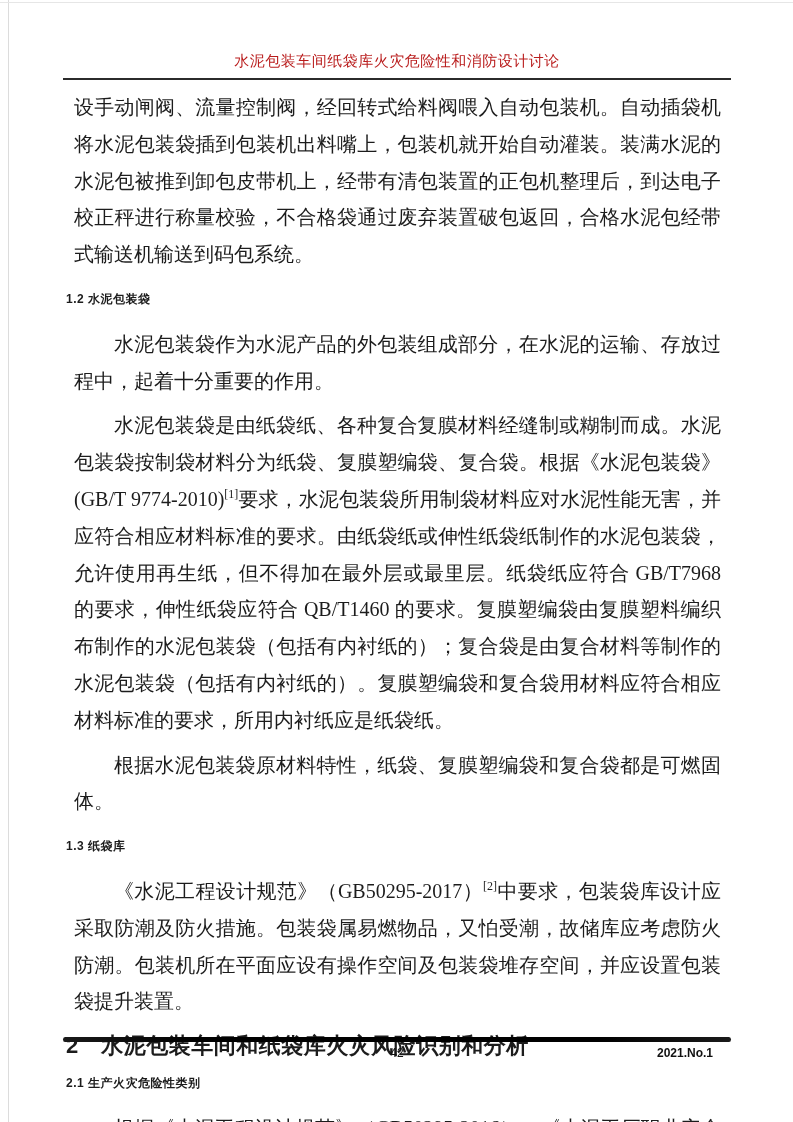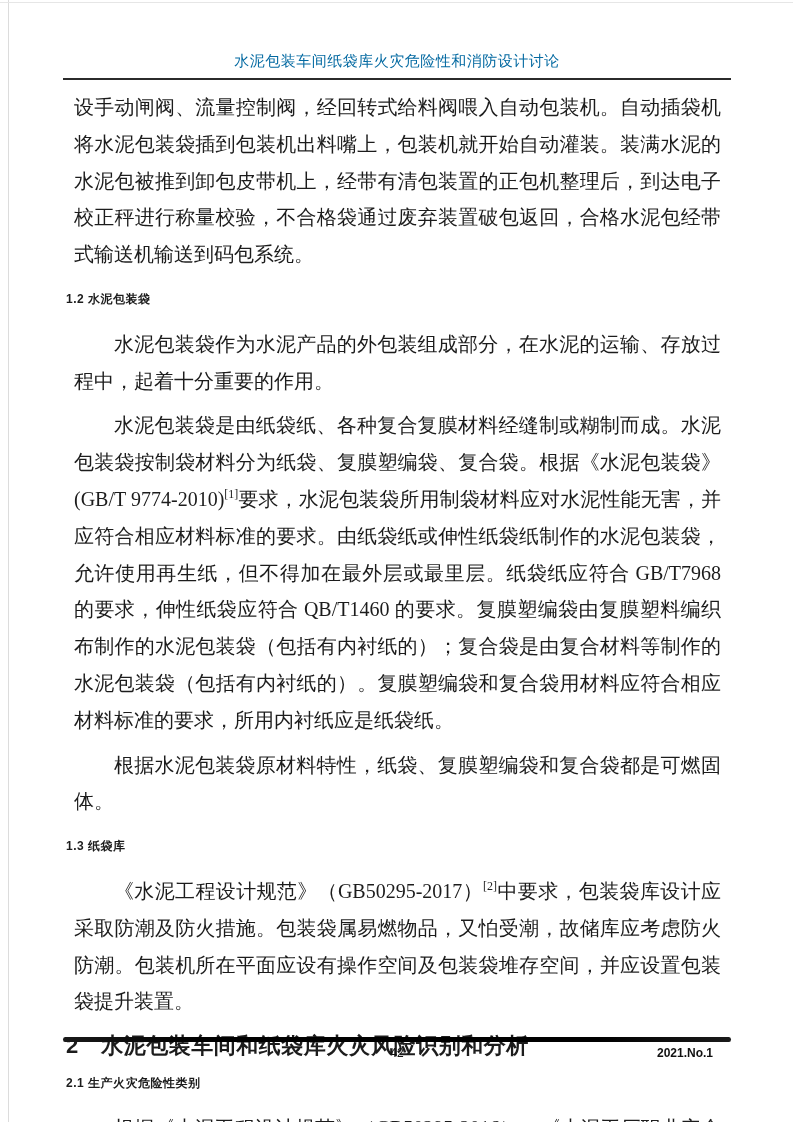--- a/index.html
+++ b/index.html
@@ -32,21 +32,21 @@
 
   .header {
     position: absolute;
     left: 63px; right: 62px;
     top: 52px;
   }
   .running-title {
     text-align: center;
     font-size: 15px;
     letter-spacing: 0.5px;
-    color: #0369a1;
+    color: #b91c1c;
     margin: 0 0 7px 0;
   }
   .header-rule {
     height: 0;
     border-bottom: 2px solid #2b2b2b;
   }
 
   .body-text {
     position: absolute;
     left: 66px;

